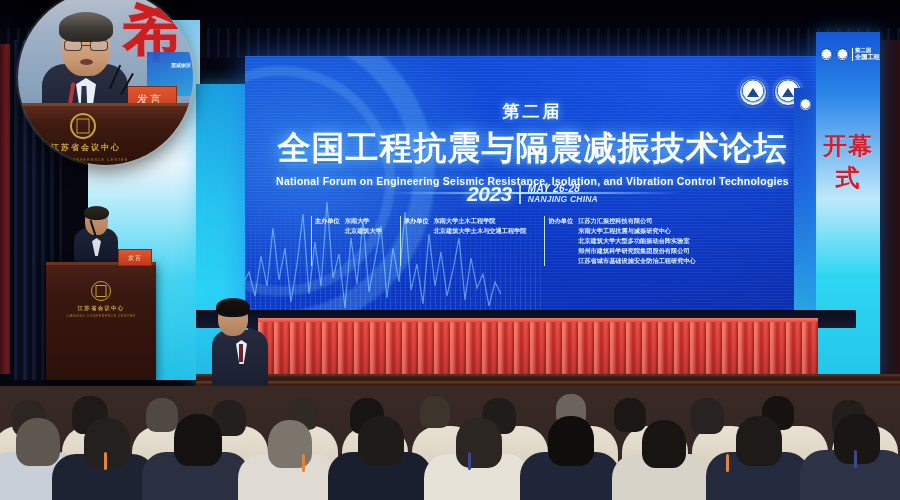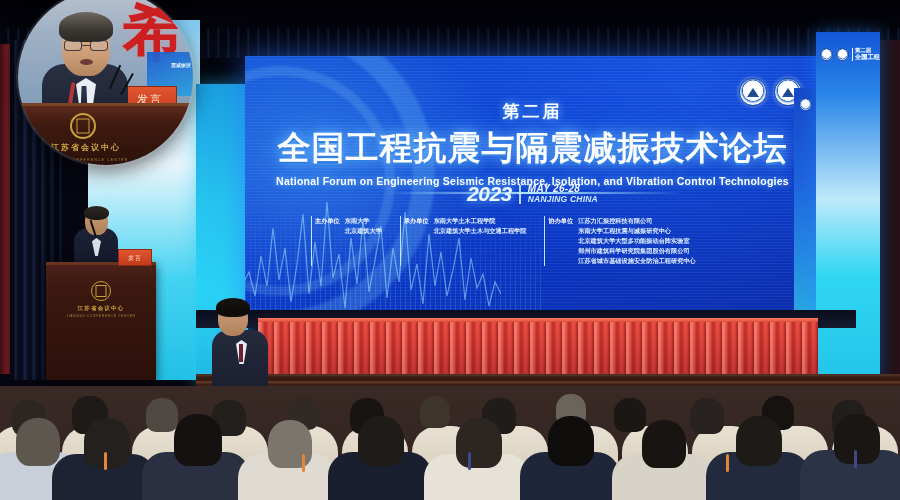--- a/index.html
+++ b/index.html
@@ -540,20 +540,21 @@
 
   <div class="banner-right">
     <div class="banner-head">
       <div class="bseal"></div>
       <div class="bseal"></div>
       <div class="bhead-txt">
         <div class="bh1">第二届</div>
         <div class="bh2">全国工程</div>
       </div>
     </div>
+    <div class="banner-red">开幕式</div>
   </div>
 
   <div class="stage-dark"></div>
   <div class="skirt-top"></div>
   <div class="skirt"></div>
   <div class="floor"></div>
 
   <div class="speaker-body"></div>
   <div class="speaker-shirt"></div>
   <div class="speaker-head"></div>

